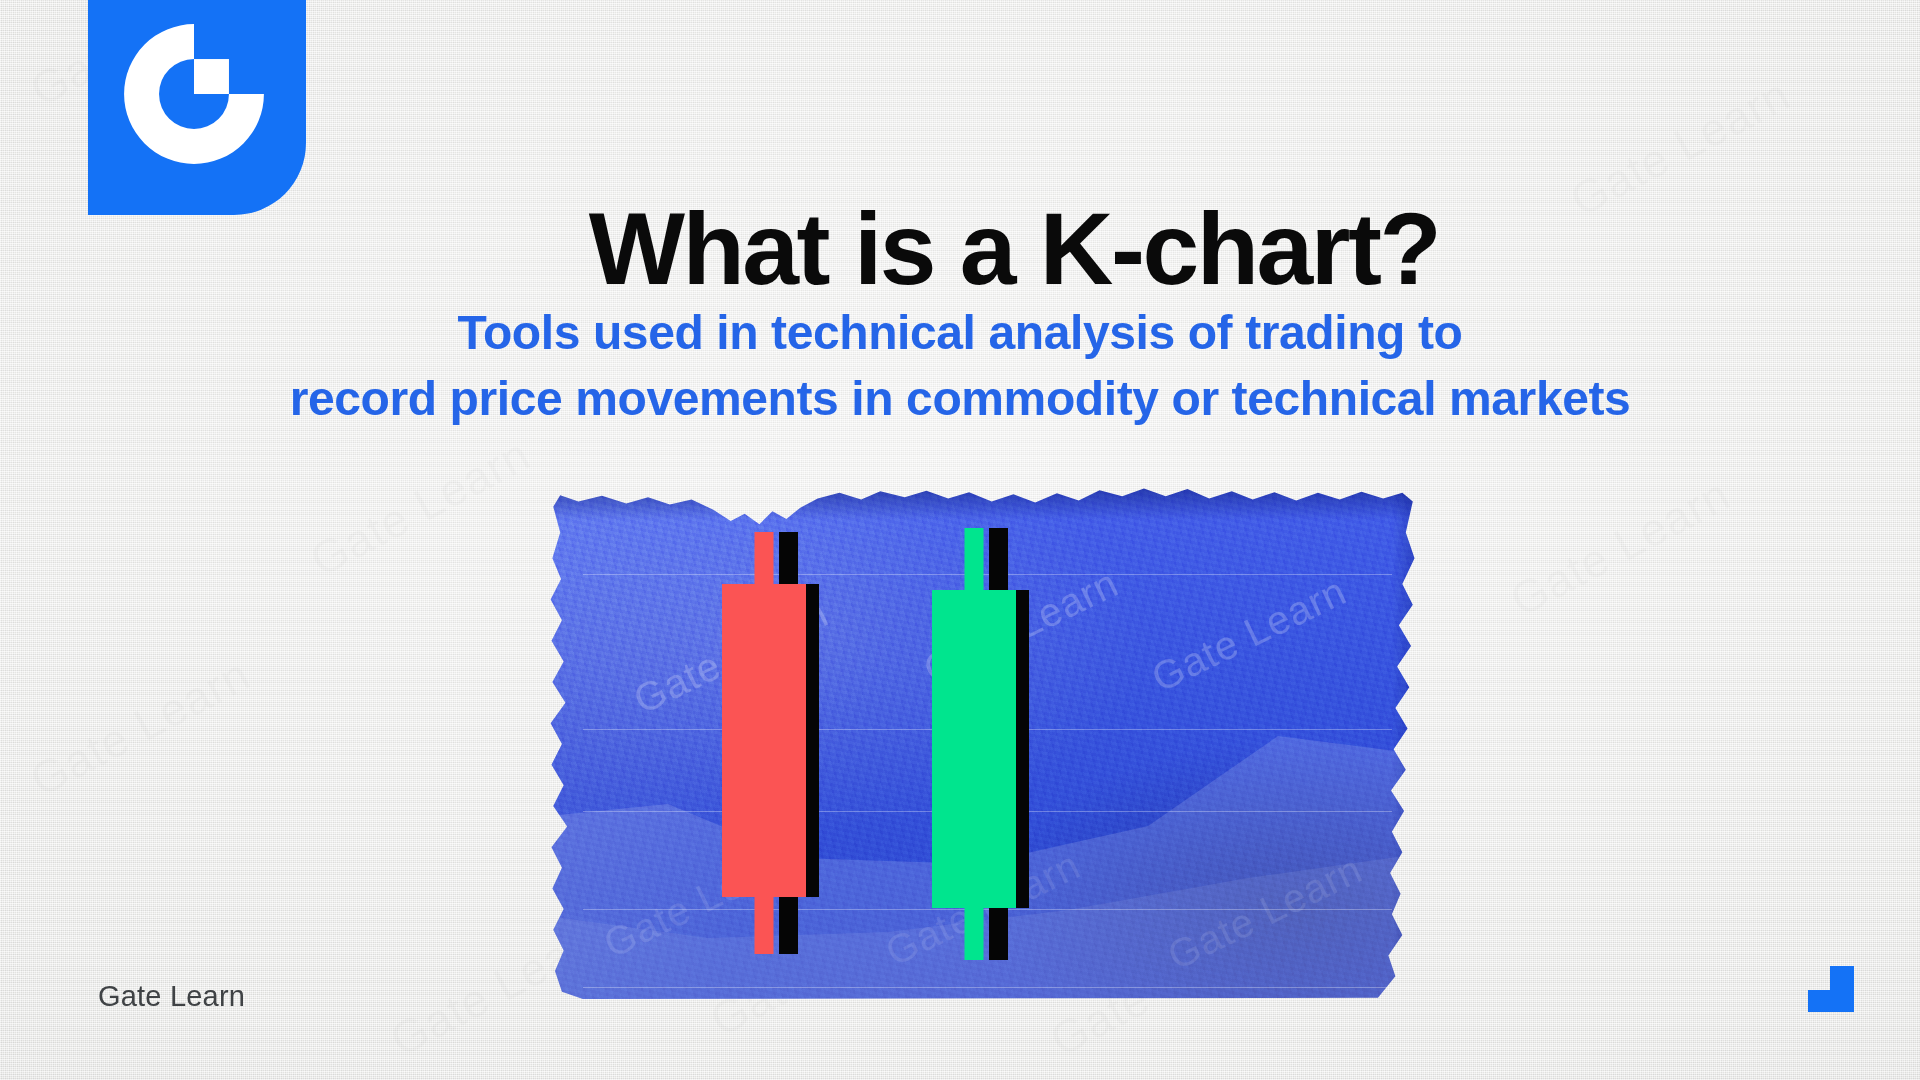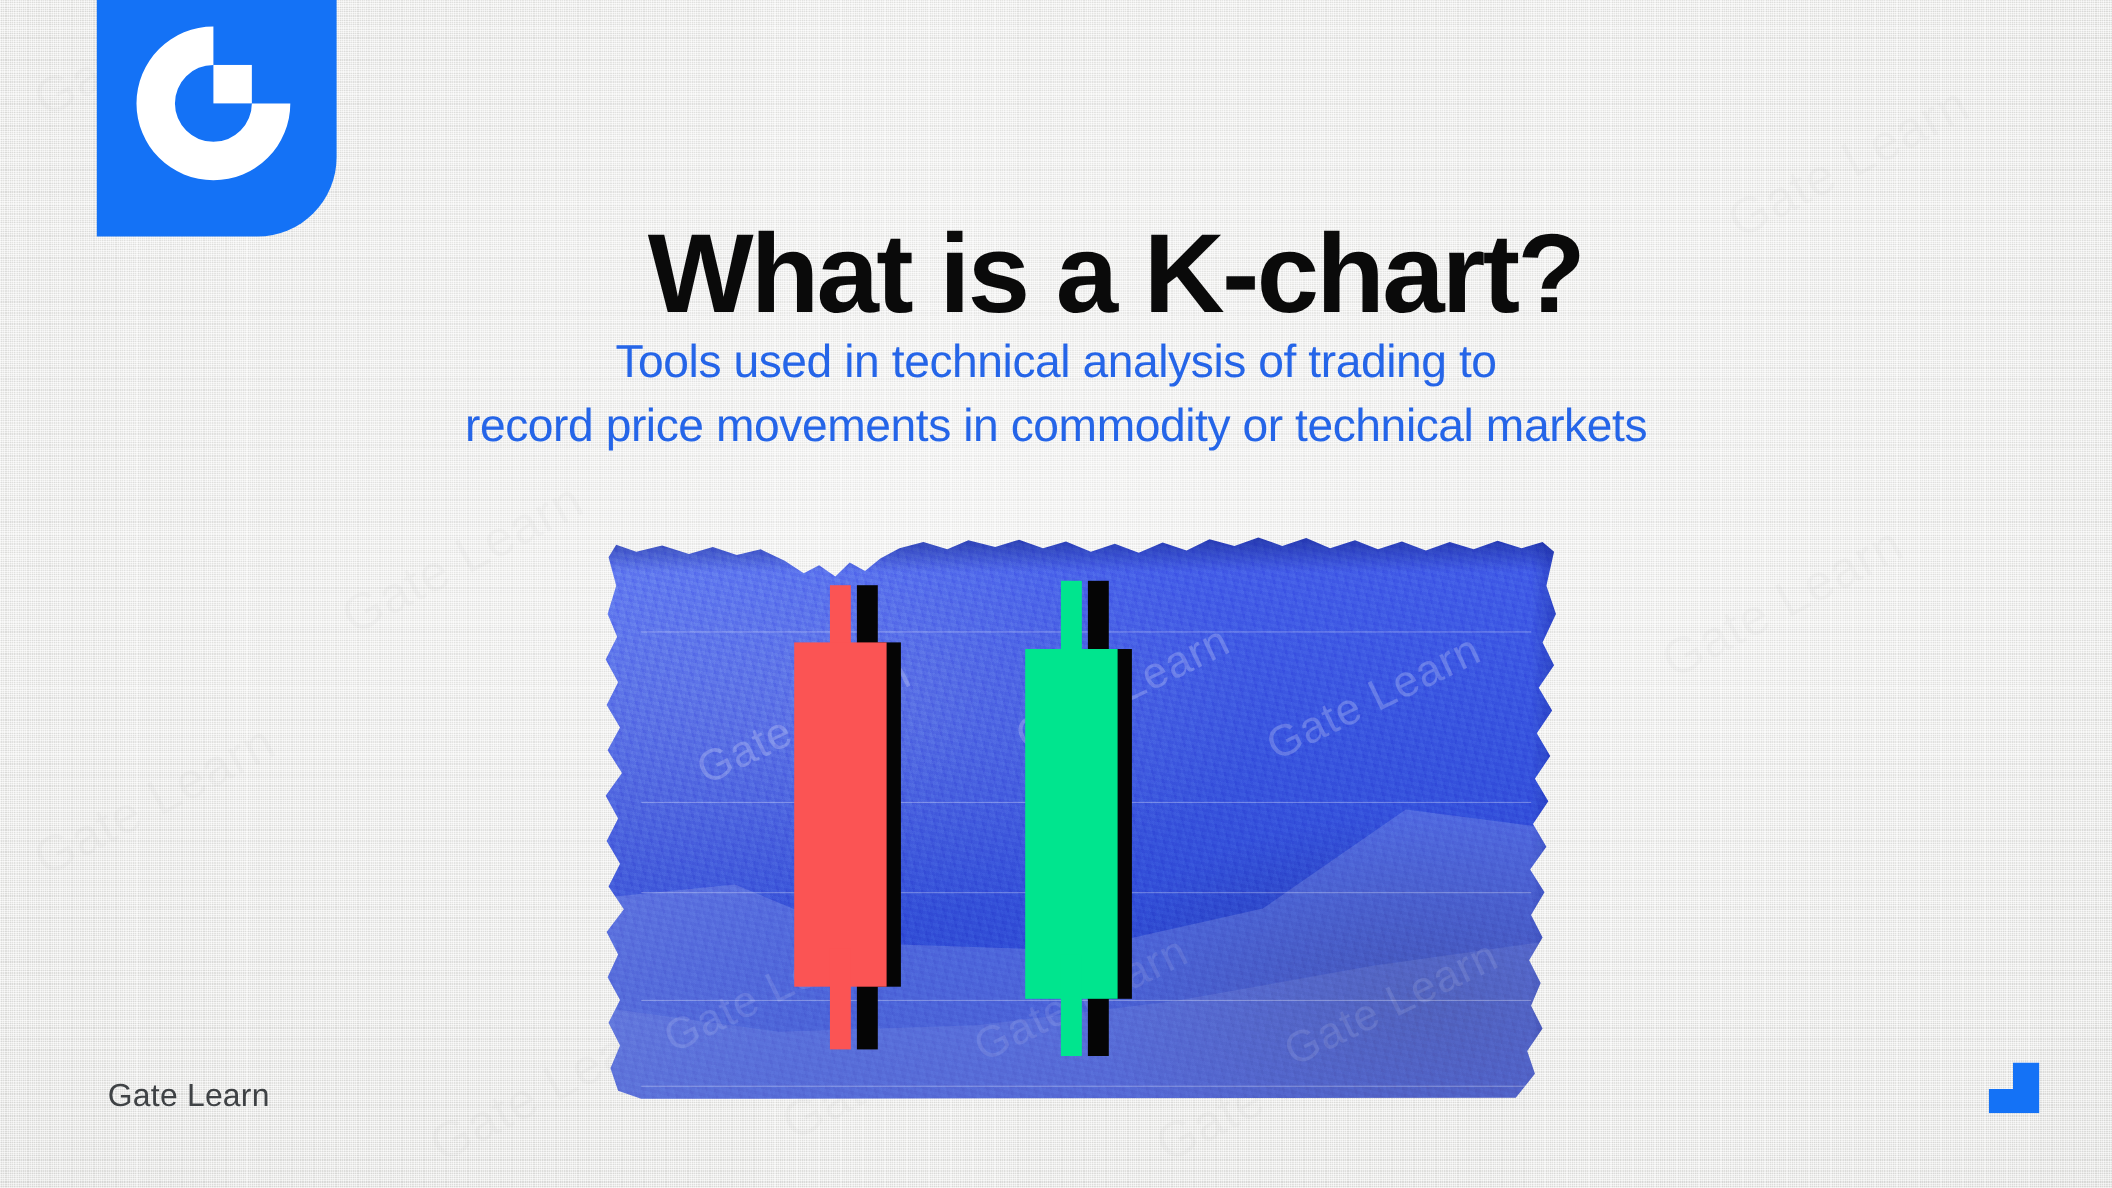--- a/index.html
+++ b/index.html
@@ -56,22 +56,22 @@
     font-weight:800;
     letter-spacing:-2.5px;
     line-height:1.04;
     font-family:"Liberation Sans", sans-serif;
     padding-left:108px;
   }
   .subtitle{
     position:absolute;left:0;right:0;top:300px;z-index:5;
     text-align:center;
     color:#2565E8;
-    font-size:42px;
-    font-weight:400;
+    font-size:48px;
+    font-weight:700;
     line-height:1.38;
     letter-spacing:-.4px;
     font-family:"Liberation Sans", sans-serif;
   }
   .subtitle .sub-line{display:block;}
 
   
   .chart-wrap{
     position:absolute;left:548px;top:486px;width:870px;height:516px;z-index:5;
   }

